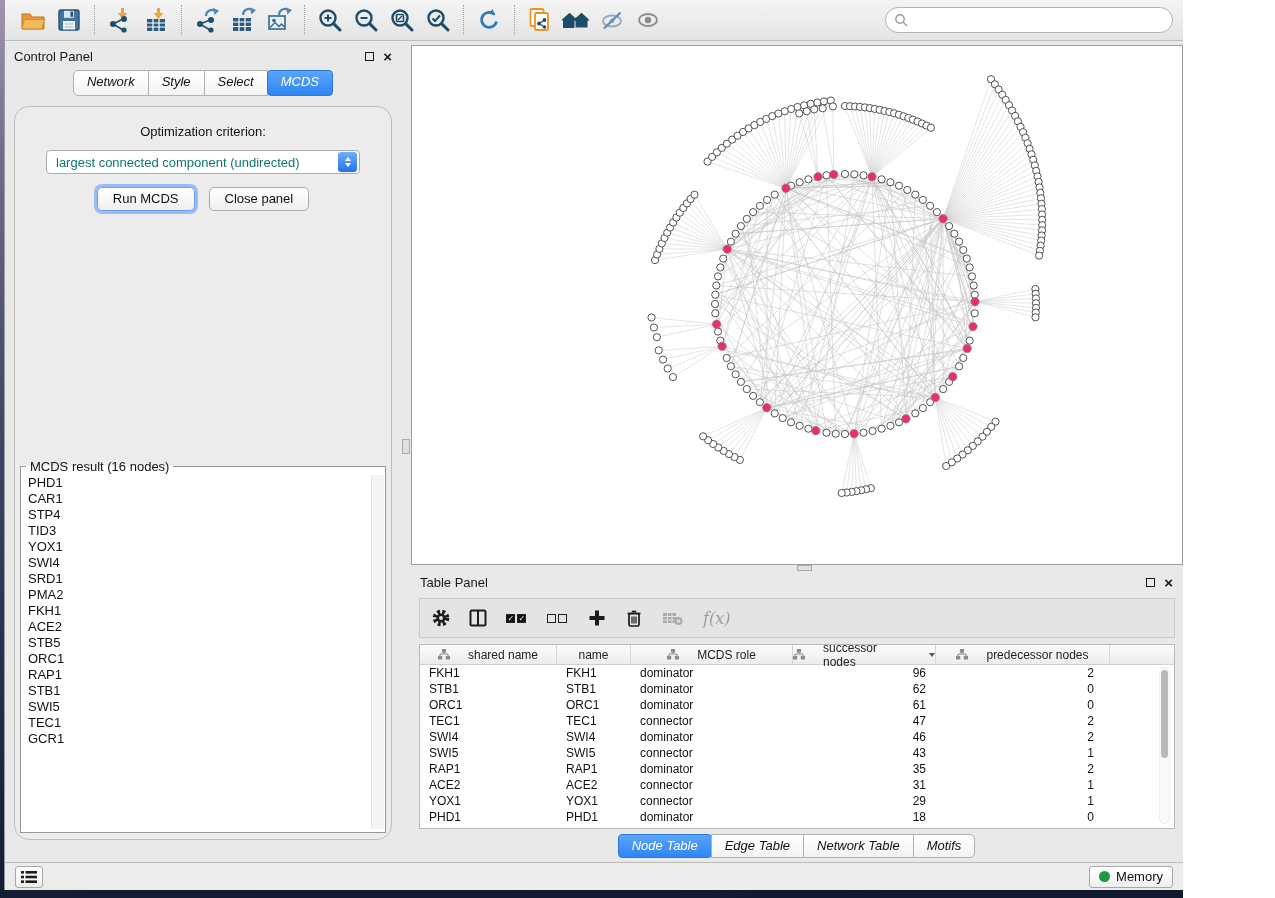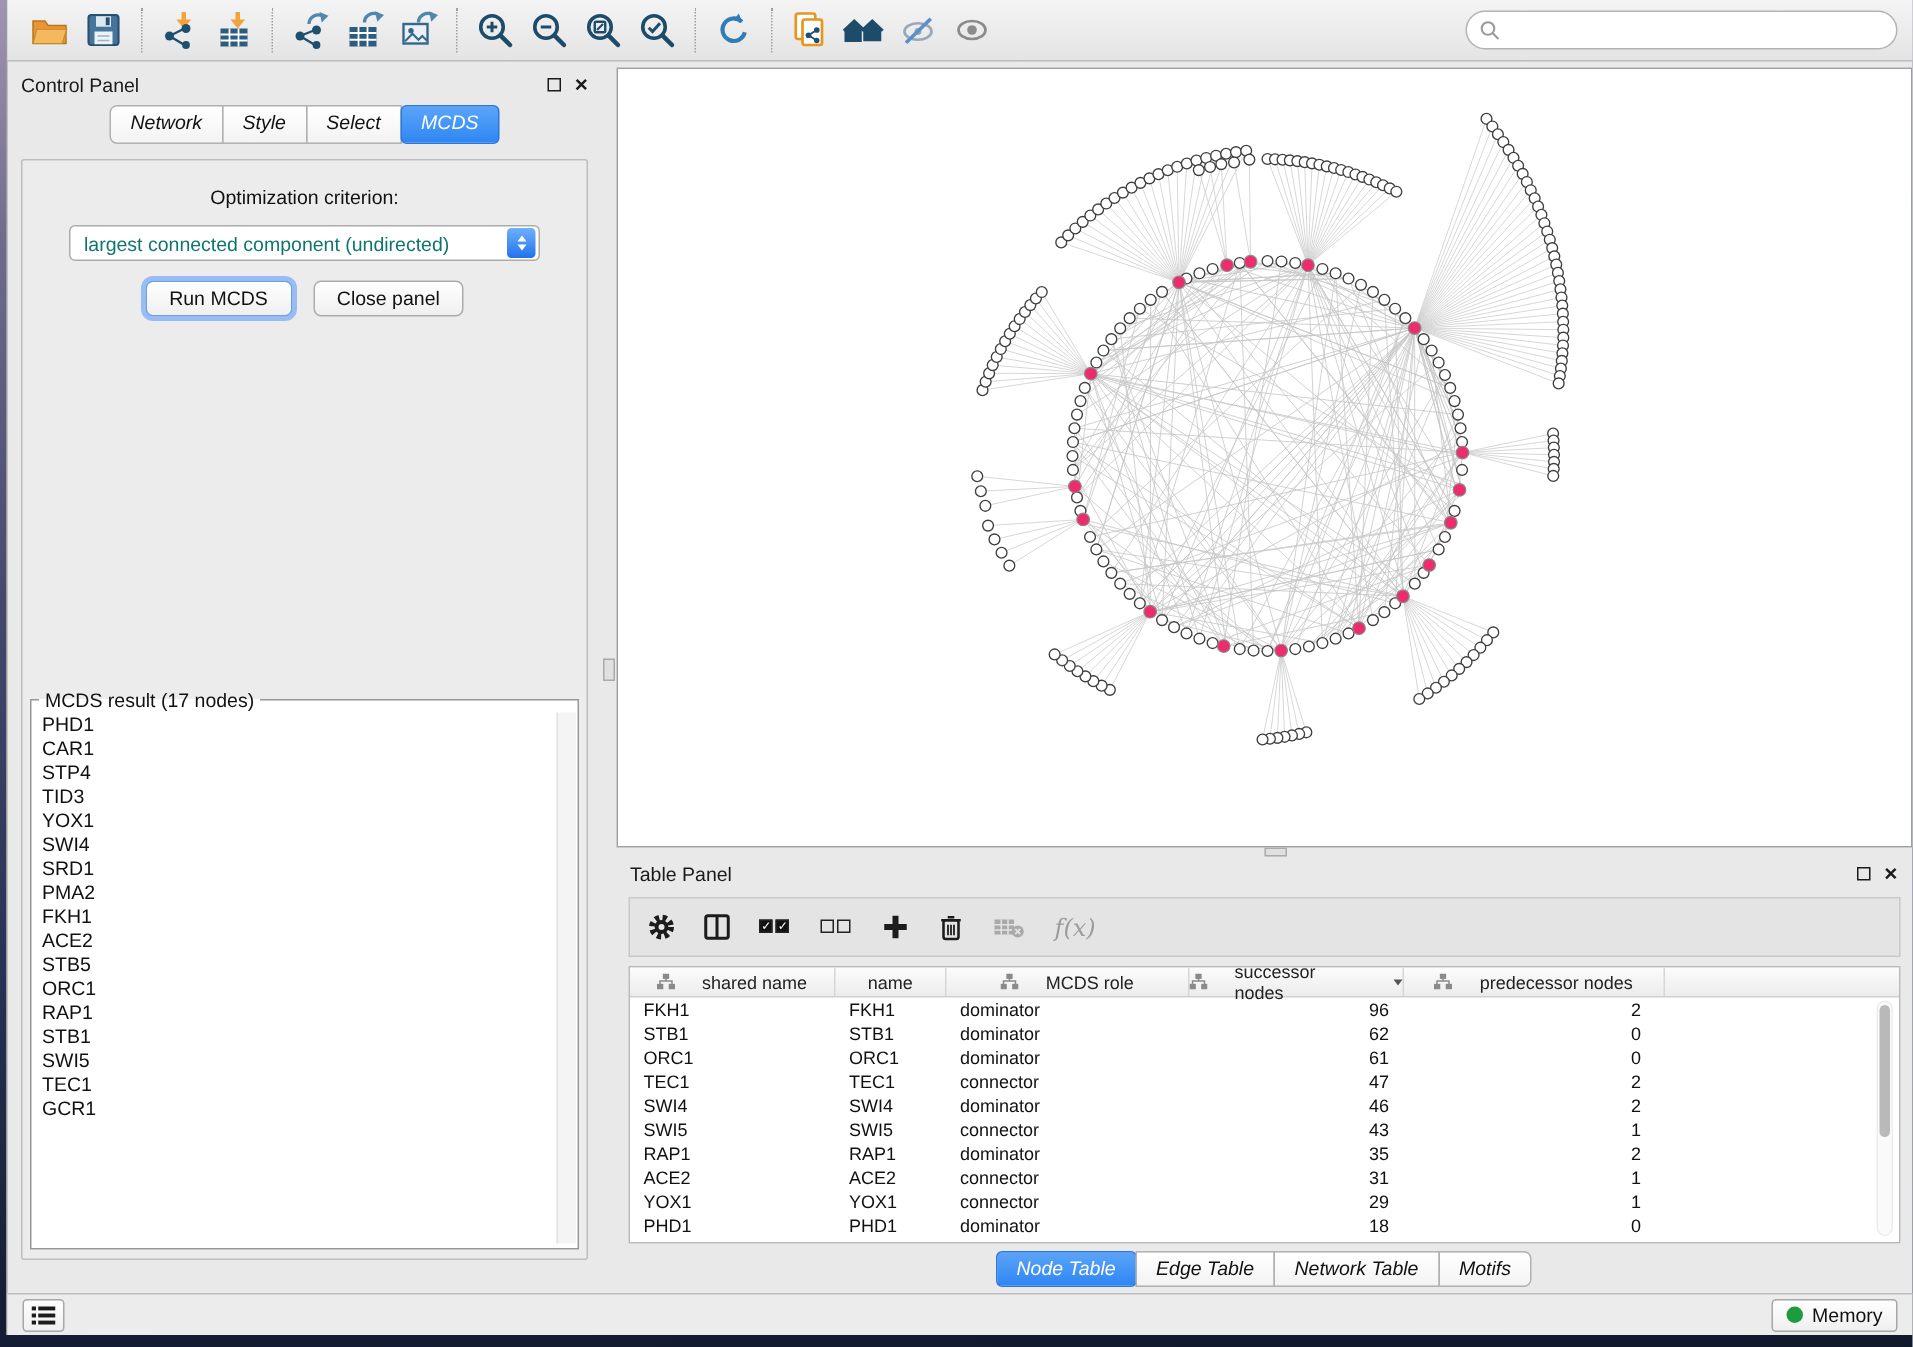--- a/index.html
+++ b/index.html
@@ -1,17 +1,17 @@
 <!DOCTYPE html>
 <html><head>
 <meta charset="utf-8">
 <style>
   * { margin:0; padding:0; box-sizing:border-box; }
   html,body { width:1275px; height:898px; font-family:"Liberation Sans", sans-serif; }
-  .screen { position:relative; width:1275px; height:898px; overflow:hidden;
+  .screen { position:relative; width:1183px; height:898px; overflow:hidden;
     background:linear-gradient(175deg,#a293b3 0%,#6f6b8e 16%,#44496c 40%,#273153 65%,#141d33 88%,#10182c 100%); }
   .app { position:absolute; left:4px; top:0; right:0; bottom:8px; background:#e9e9e9;
     display:flex; flex-direction:column; border-left:1px solid #9a9a9a; }
 
   
   .toolbar { height:41px; flex:none; background:linear-gradient(#f4f4f4,#e4e4e4);
     border-bottom:1px solid #bcbcbc; display:flex; align-items:center; padding:0 10px; }
   .tbtn { width:36px; height:36px; display:flex; align-items:center; justify-content:center; border-radius:4px; }
   .tsep { width:0; height:30px; border-left:1px dotted #9f9f9f; margin:0 7px; }
   .searchbox { margin-left:auto; width:288px; height:26px; background:#fff; border:1px solid #b3b3b3;
@@ -27,21 +27,21 @@
   .win-ctrls { margin-left:auto; display:flex; align-items:center; gap:9px; }
   .glyph-float { width:9px; height:9px; border:1.5px solid #1a1a1a; display:inline-block; }
   .glyph-close { font-size:15px; font-weight:bold; color:#1a1a1a; line-height:9px; }
   .cp-tabbar { height:26px; flex:none; display:flex; justify-content:center; margin-top:3px; }
   .seg-tab { padding:3px 13px 4px; font-size:13px; background:linear-gradient(#ffffff,#f3f3f3);
     border:1px solid #b1b1b1; margin-left:-1px; color:#111; white-space:nowrap;font-style:italic; }
   .seg-tab:first-child { border-radius:5px 0 0 5px; }
   .seg-tab:last-child { border-radius:0 5px 5px 0; }
   .seg-tab.active { background:linear-gradient(#5ba4f9,#2f86f3); color:#fff; border-color:#2b78dd; border-radius:4px; }
   .cp-inner { flex:1; margin:10px 10px 22px 9px; background:#ececec; border:1px solid #bdbdbd;
-    border-radius:2px; display:flex; flex-direction:column; min-height:0; }
+    border-radius:15px; display:flex; flex-direction:column; min-height:0; }
   .opt-label { text-align:center; margin-top:17px; font-size:13px; color:#111; }
   .combo { align-self:center; margin-top:11px; width:314px; height:24px; background:#fff; border:1px solid #acacac;
     border-radius:4px; display:flex; align-items:center; font-size:13px; padding-left:9px; color:#0f766e; }
   .combo-stepper { margin-left:auto; margin-right:2px; width:19px; height:20px; border-radius:3px;
     background:linear-gradient(#6fb0fc,#2273ec); display:flex; flex-direction:column; align-items:center; justify-content:center; gap:2px; }
   .tri-up { width:0; height:0; border-left:3.5px solid transparent; border-right:3.5px solid transparent; border-bottom:4.5px solid #fff; }
   .tri-dn { width:0; height:0; border-left:3.5px solid transparent; border-right:3.5px solid transparent; border-top:4.5px solid #fff; }
   .btn-row { display:flex; justify-content:center; gap:14px; margin-top:13px; }
   .pbtn { padding:3px 15px 4px; font-size:13px; background:linear-gradient(#ffffff,#efefef);
     border:1px solid #ababab; border-radius:5px; color:#111; }
@@ -312,21 +312,21 @@
                 <span class="tri-up"></span>
                 <span class="tri-dn"></span>
               </span>
           </div>
           <div class="btn-row">
             <button class="pbtn focused">Run MCDS</button>
             <button class="pbtn">Close panel</button>
           </div>
           <div class="cp-spacer"></div>
           <fieldset class="result-fieldset">
-            <legend>MCDS result (17 nodes)</legend>
+            <legend>MCDS result (16 nodes)</legend>
             <div class="result-list" id="result-list">
               <div class="result-track"></div>
             <div>PHD1</div>
                 <div>CAR1</div>
                 <div>STP4</div>
                 <div>TID3</div>
                 <div>YOX1</div>
                 <div>SWI4</div>
                 <div>SRD1</div>
                 <div>PMA2</div>

